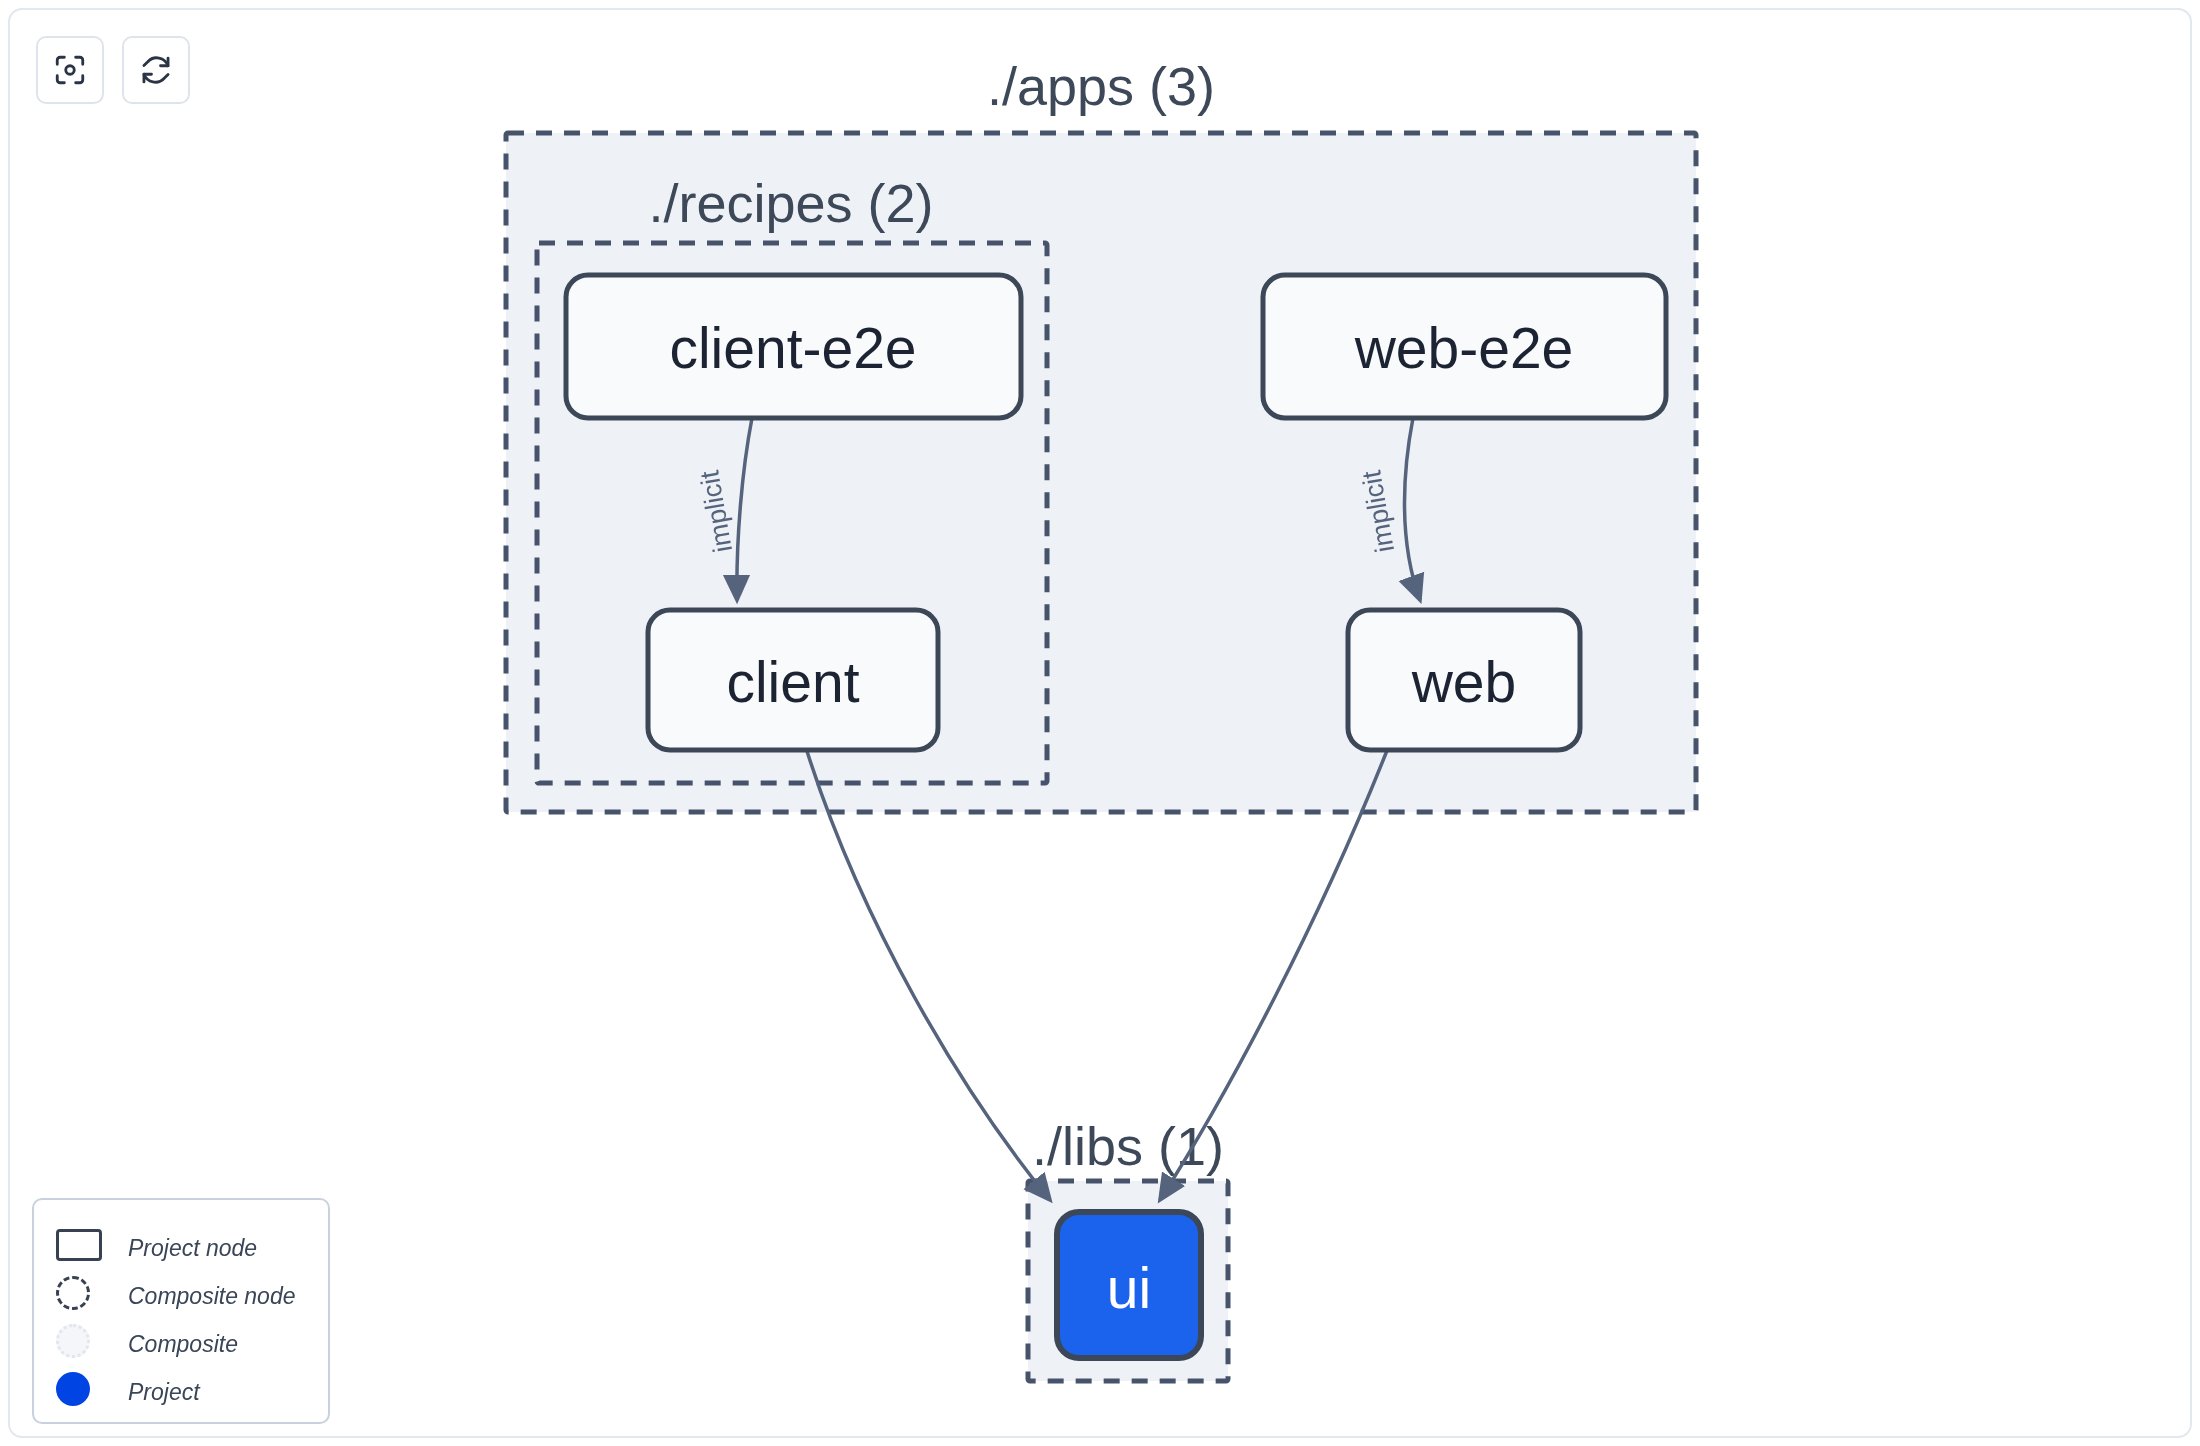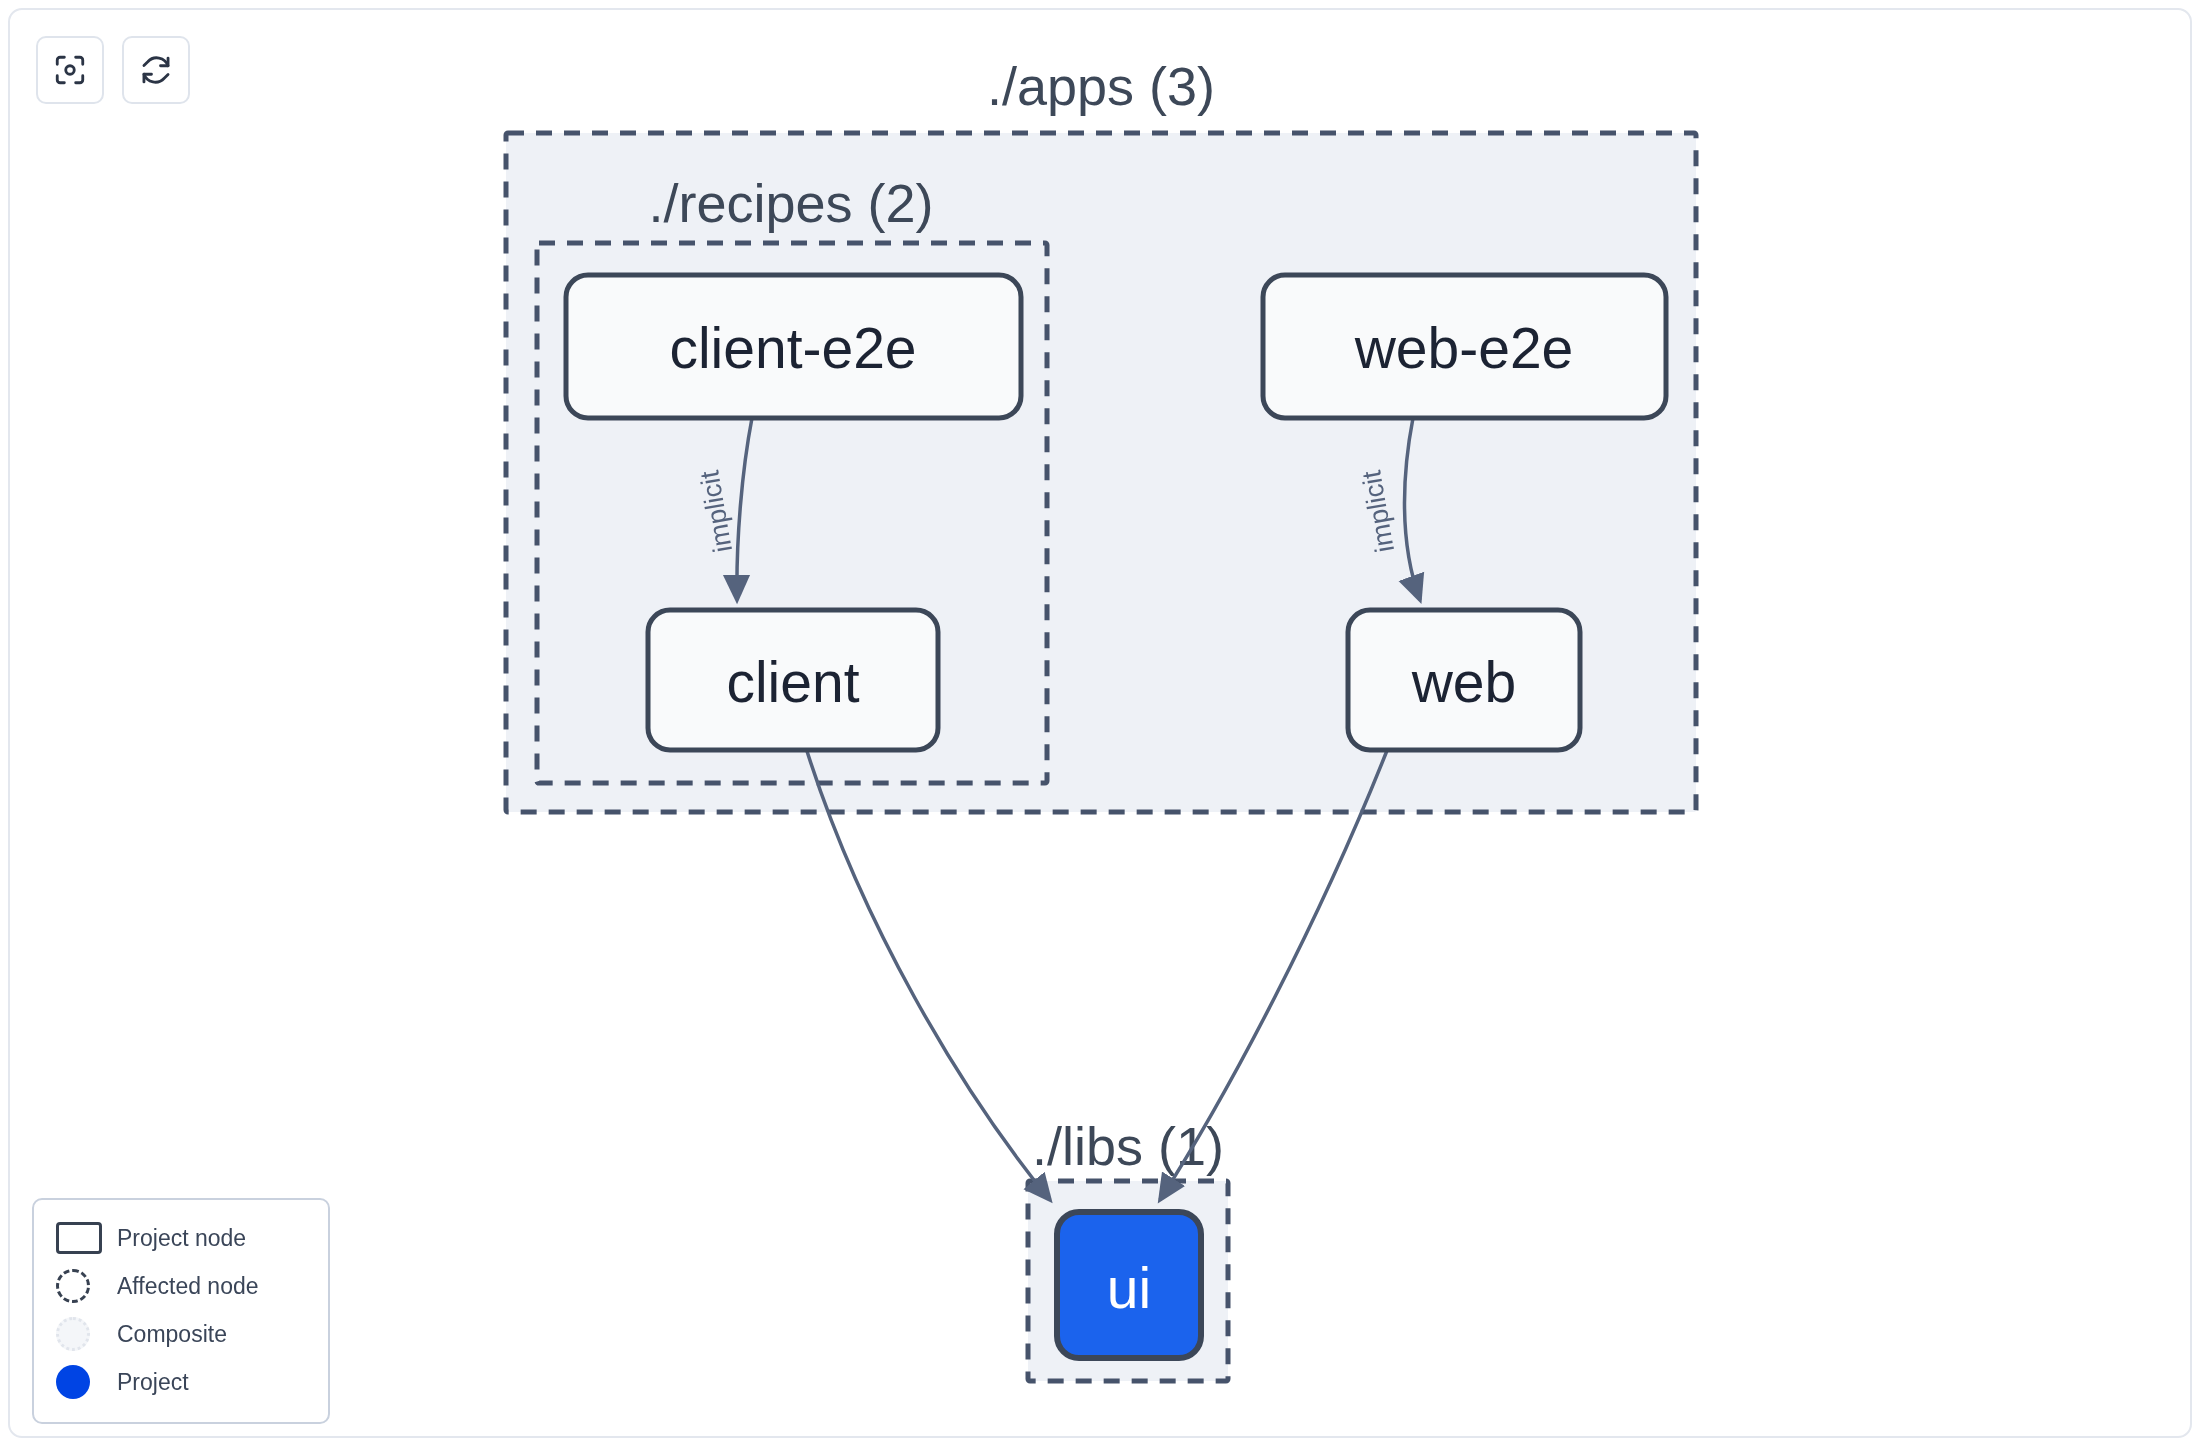--- a/index.html
+++ b/index.html
@@ -75,23 +75,24 @@
     width: 298px;
     border: 2px solid #c9d1de;
     border-radius: 10px;
     background: #ffffff;
     box-sizing: border-box;
     padding: 14px 14px 16px 22px;
     z-index: 30;
   }
   .legend-row {
     display: flex;
-    align-items: center;
+    align-items: flex-end;
     height: 48px;
-    gap: 15px;
+    gap: 26px;
+    font-style: italic;
   }
   .legend-swatch {
     width: 46px;
     min-width: 46px;
     height: 34px;
     display: flex;
     align-items: center;
     justify-content: flex-start;
   }
   .sw-project {
@@ -277,21 +278,21 @@
     <div class="legend-row">
       <span class="legend-swatch">
         <span class="sw-project"></span>
       </span>
       <span class="legend-label">Project node</span>
     </div>
     <div class="legend-row">
       <span class="legend-swatch">
         <span class="sw-composite"></span>
       </span>
-      <span class="legend-label">Affected node</span>
+      <span class="legend-label">Composite node</span>
     </div>
     <div class="legend-row">
       <span class="legend-swatch">
         <span class="sw-affected"></span>
       </span>
       <span class="legend-label">Composite</span>
     </div>
     <div class="legend-row">
       <span class="legend-swatch">
         <span class="sw-touched"></span>

